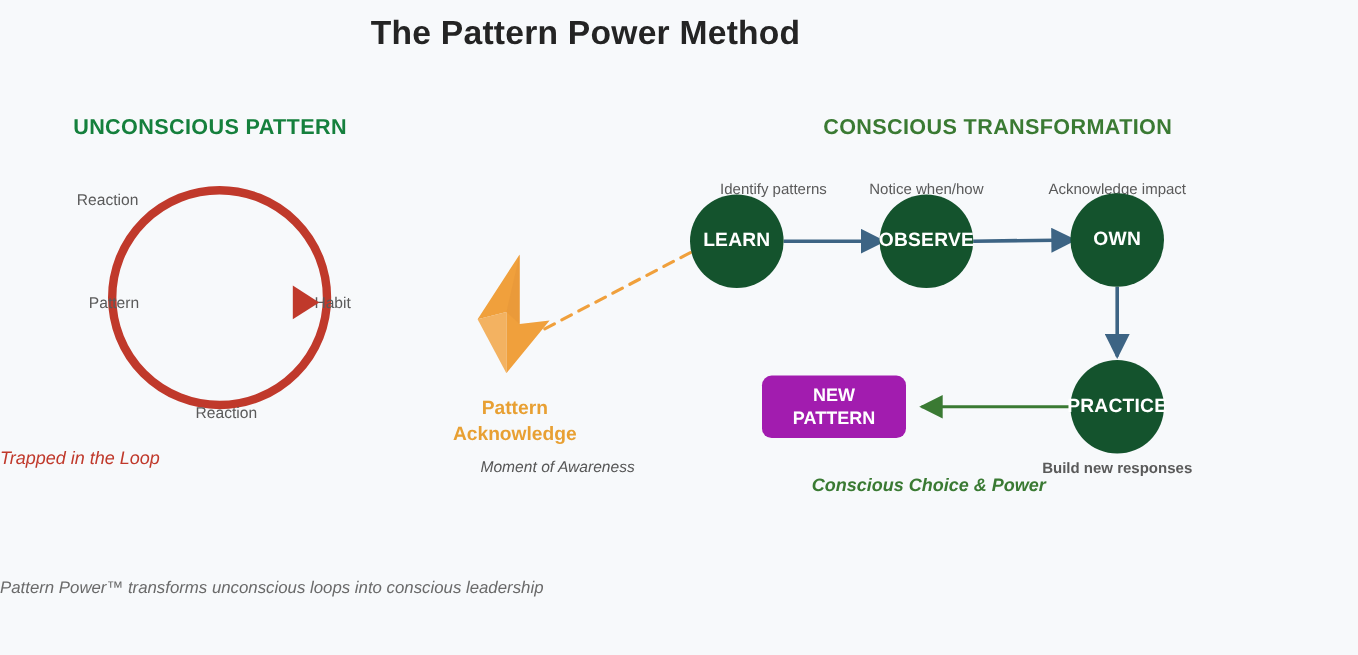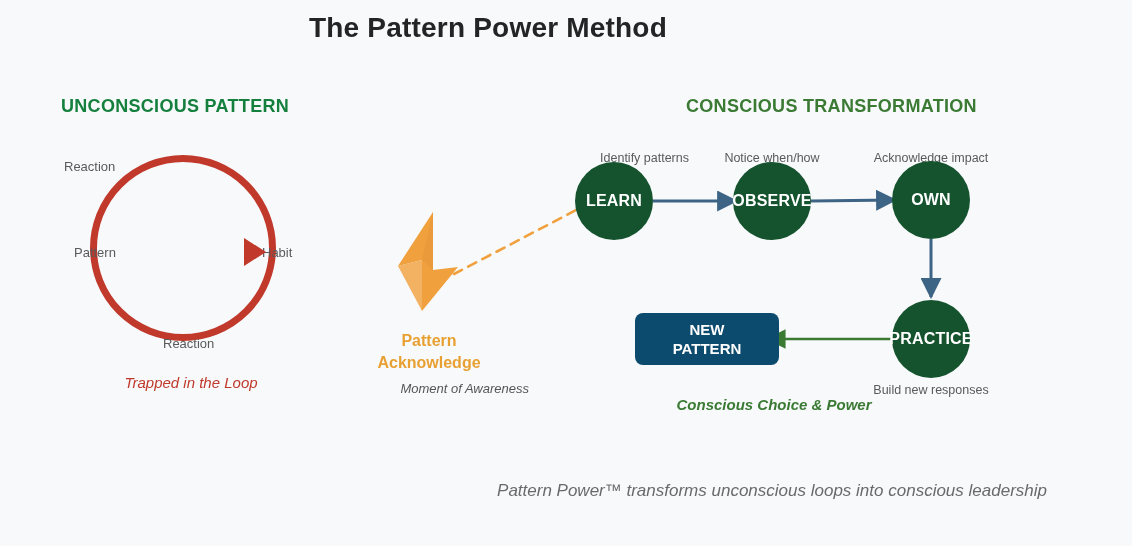--- a/index.html
+++ b/index.html
@@ -71,21 +71,20 @@
   #loop-arrow {
     left: 244px; top: 238px;
     width: 0; height: 0;
     border-top: 14px solid transparent;
     border-bottom: 14px solid transparent;
     border-left: 22px solid #c0392b;
   }
   #loop-caption {
     left: 0; top: 374px;
     width: 382px;
-    text-align: center;
     font-size: 15px;
     font-style: italic;
     color: #c0392b;
     font-weight: 500;
   }
 
   
   #bolt-svg { left: 396px; top: 212px; }
   #dash-svg { left: 440px; top: 196px; }
   #bolt-title {
@@ -127,26 +126,26 @@
 
   .node-caption {
     font-size: 12.5px;
     color: #5a5a5a;
     white-space: nowrap;
     text-align: center;
   }
   #cap-learn    { left: 539px; top: 151px; width: 150px; text-align: right; }
   #cap-observe  { left: 697px; top: 151px; width: 150px; }
   #cap-own      { left: 856px; top: 151px; width: 150px; }
-  #cap-practice { left: 856px; top: 383px; width: 150px; }
+  #cap-practice { left: 856px; top: 383px; width: 150px; font-weight: bold; }
 
   #newpattern-box {
     left: 635px; top: 313px;
-    width: 144px; height: 52px;
-    background: #0c4a6e;
+    width: 120px; height: 52px;
+    background: #a21caf;
     border-radius: 8px;
     color: #fff;
     font-size: 15px;
     font-weight: bold;
     display: flex;
     flex-direction: column;
     align-items: center;
     justify-content: center;
     line-height: 19px;
     text-align: center;
@@ -158,22 +157,22 @@
     font-size: 15px;
     font-style: italic;
     font-weight: bold;
     color: #3a7a33;
     white-space: nowrap;
   }
 
   #footer-note {
     left: 0; top: 481px;
     width: 1047px;
-    text-align: right;
-    font-size: 17px;
+    text-align: left;
+    font-size: 14px;
     font-style: italic;
     color: #6a6a6a;
   }
 
   #connectors { left: 0; top: 0; }
 </style>
 </head>
 <body>
 
 <div id="stage">

